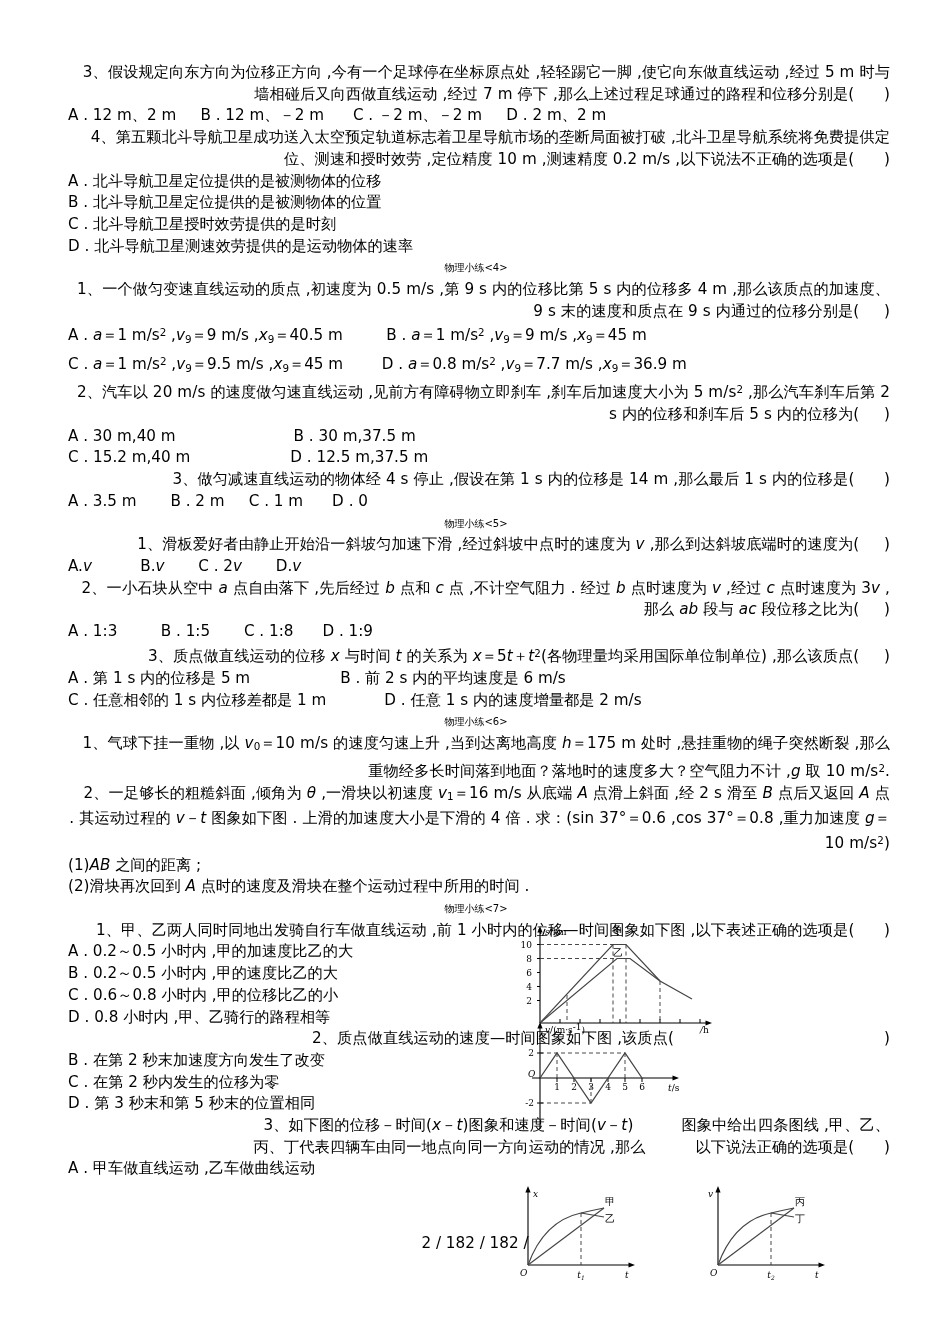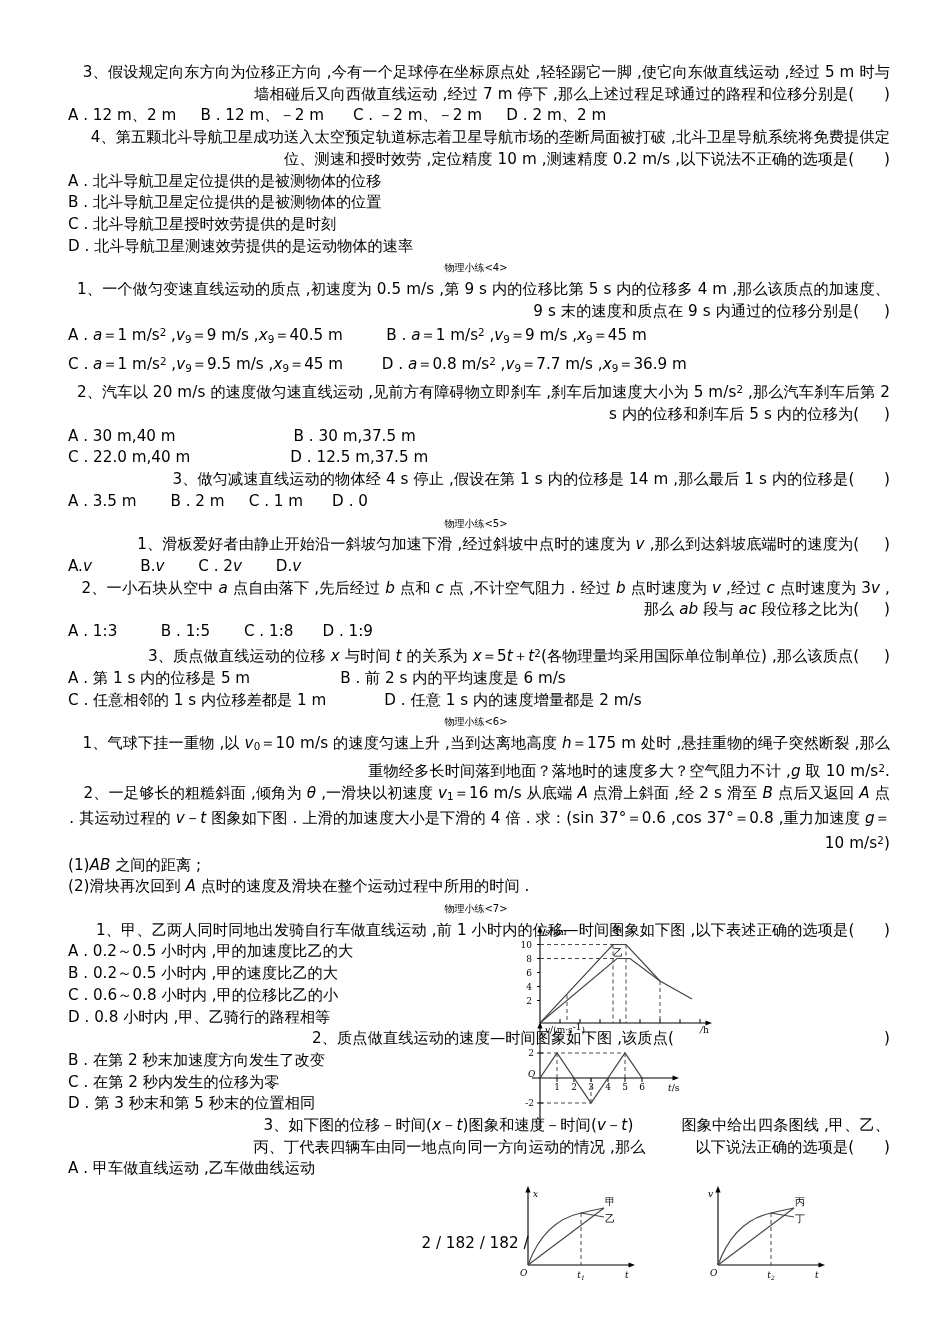--- a/index.html
+++ b/index.html
@@ -89,21 +89,21 @@
     <div class="center">物理小练&lt;4&gt;</div>
 
     <div class="line ind">1、一个做匀变速直线运动的质点 ,初速度为 0.5 m/s ,第 9 s 内的位移比第 5 s 内的位移多 4 m ,那么该质点的加速度、9 s 末的速度和质点在 9 s 内通过的位移分别是(&nbsp;&nbsp;&nbsp;&nbsp;&nbsp;)</div>
 
     <div class="opt">A . <i>a</i>＝1 m/s<sup>2</sup> ,<i>v</i><sub>9</sub>＝9 m/s ,<i>x</i><sub>9</sub>＝40.5 m&nbsp;&nbsp;&nbsp;&nbsp;&nbsp;&nbsp;&nbsp;&nbsp;&nbsp;B . <i>a</i>＝1 m/s<sup>2</sup> ,<i>v</i><sub>9</sub>＝9 m/s ,<i>x</i><sub>9</sub>＝45 m</div>
     <div class="opt">C . <i>a</i>＝1 m/s<sup>2</sup> ,<i>v</i><sub>9</sub>＝9.5 m/s ,<i>x</i><sub>9</sub>＝45 m&nbsp;&nbsp;&nbsp;&nbsp;&nbsp;&nbsp;&nbsp;&nbsp;D . <i>a</i>＝0.8 m/s<sup>2</sup> ,<i>v</i><sub>9</sub>＝7.7 m/s ,<i>x</i><sub>9</sub>＝36.9 m</div>
 
     <div class="line ind">2、汽车以 20 m/s 的速度做匀速直线运动 ,见前方有障碍物立即刹车 ,刹车后加速度大小为 5 m/s<sup>2</sup> ,那么汽车刹车后第 2 s 内的位移和刹车后 5 s 内的位移为(&nbsp;&nbsp;&nbsp;&nbsp;&nbsp;)</div>
 
     <div class="opt"><span>A . 30 m,40 m</span><span style="display:inline-block;width:118px"></span><span>B . 30 m,37.5 m</span></div>
-    <div class="opt"><span>C . 22.0 m,40 m</span><span style="display:inline-block;width:100px"></span><span>D . 12.5 m,37.5 m</span></div>
+    <div class="opt"><span>C . 15.2 m,40 m</span><span style="display:inline-block;width:100px"></span><span>D . 12.5 m,37.5 m</span></div>
 
     <div class="line ind">3、做匀减速直线运动的物体经 4 s 停止 ,假设在第 1 s 内的位移是 14 m ,那么最后 1 s 内的位移是(      )</div>
     <div class="opt">A . 3.5 m       B . 2 m     C . 1 m      D . 0</div>
 
     <div class="center">物理小练&lt;5&gt;</div>
 
     <div class="line ind">1、滑板爱好者由静止开始沿一斜坡匀加速下滑 ,经过斜坡中点时的速度为 <i>v</i> ,那么到达斜坡底端时的速度为(&nbsp;&nbsp;&nbsp;&nbsp;&nbsp;)</div>
     <div class="opt">A.<i>v</i>&nbsp;&nbsp;&nbsp;&nbsp;&nbsp;&nbsp;&nbsp;&nbsp;&nbsp;&nbsp;B.<i>v</i>&nbsp;&nbsp;&nbsp;&nbsp;&nbsp;&nbsp;&nbsp;C . 2<i>v</i>&nbsp;&nbsp;&nbsp;&nbsp;&nbsp;&nbsp;&nbsp;D.<i>v</i></div>
 
     <div class="line ind">2、一小石块从空中 <i>a</i> 点自由落下 ,先后经过 <i>b</i> 点和 <i>c</i> 点 ,不计空气阻力 . 经过 <i>b</i> 点时速度为 <i>v</i> ,经过 <i>c</i> 点时速度为 3<i>v</i> ,那么 <i>ab</i> 段与 <i>ac</i> 段位移之比为(&nbsp;&nbsp;&nbsp;&nbsp;&nbsp;)</div>

